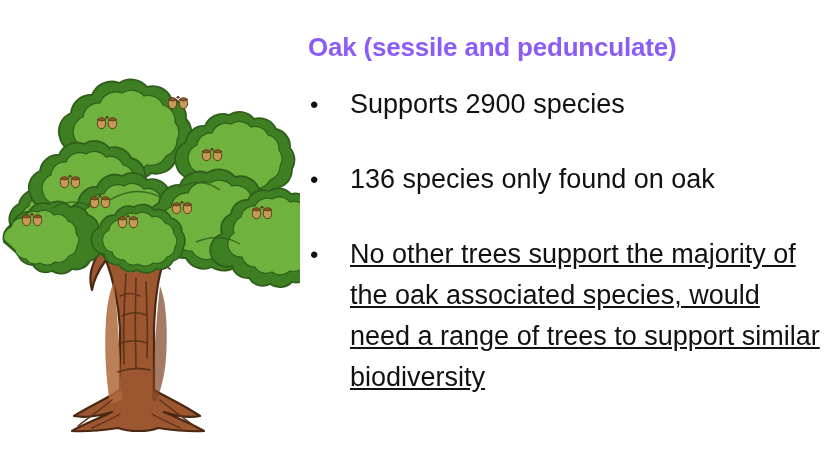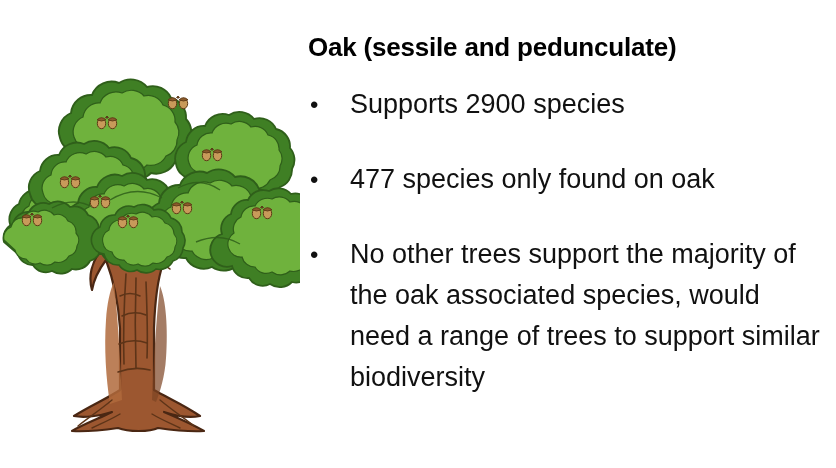--- a/index.html
+++ b/index.html
@@ -37,21 +37,21 @@
   #text-column {
     position: absolute;
     left: 305px;
     top: 22px;
     width: 524px;
     height: 440px;
   }
   #slide-title {
     font-size: 26px;
     font-weight: bold;
-    color: #000000;
+    color: #8b5cf6;
     letter-spacing: -0.2px;
     line-height: 30px;
     margin: 10px 0 0 3px;
     white-space: nowrap;
   }
   #bullet-list {
     list-style: none;
     margin: 0;
     padding: 0;
   }
@@ -71,21 +71,21 @@
     font-size: 24px;
     line-height: 41px;
     color: #111111;
   }
   .bullet-text {
     display: block;
   }
   #bullet-0 { margin-top: 22px; }
   #bullet-1 { margin-top: 34px; }
   #bullet-2 { margin-top: 34px; }
-  #bullet-2 .bullet-text { max-width: 470px; }
+  #bullet-2 .bullet-text { max-width: 470px; text-decoration: underline; }
 </style>
 </head>
 <body>
 
 <div id="slide">
 
   <div id="tree-illustration">
     <svg viewBox="0 0 300 430" xmlns="http://www.w3.org/2000/svg">
       <defs>
 
@@ -337,21 +337,21 @@
 
     <ul id="bullet-list">
 
       <li class="bullet-row" id="bullet-0">
         <span class="bullet-marker">•</span>
         <span class="bullet-text">Supports 2900 species</span>
       </li>
 
       <li class="bullet-row" id="bullet-1">
         <span class="bullet-marker">•</span>
-        <span class="bullet-text">477 species only found on oak</span>
+        <span class="bullet-text">136 species only found on oak</span>
       </li>
 
       <li class="bullet-row" id="bullet-2">
         <span class="bullet-marker">•</span>
         <span class="bullet-text">No other trees support the majority of the oak associated species, would need a range of trees to support similar biodiversity</span>
       </li>
 
     </ul>
   </div>
 </div>

